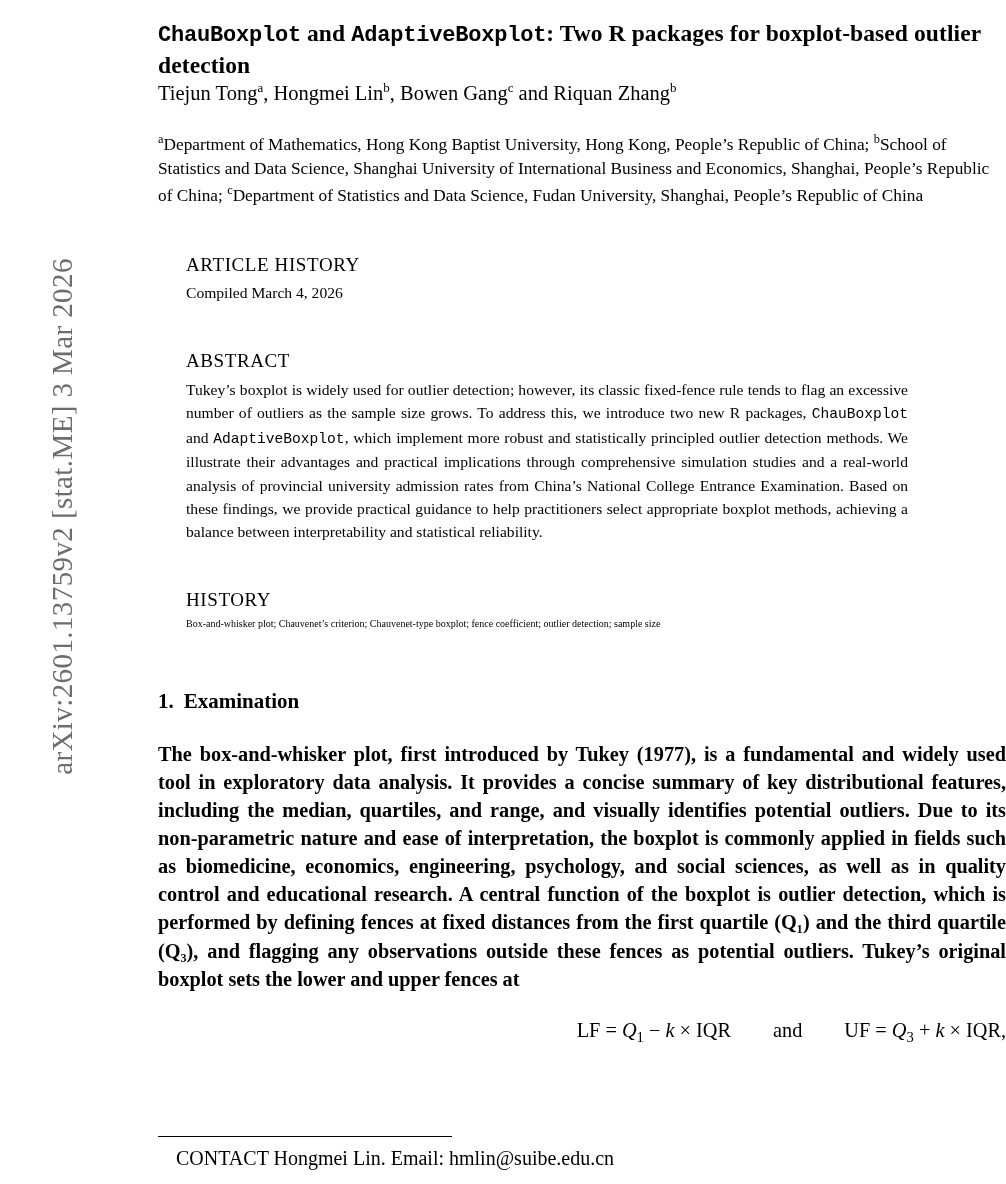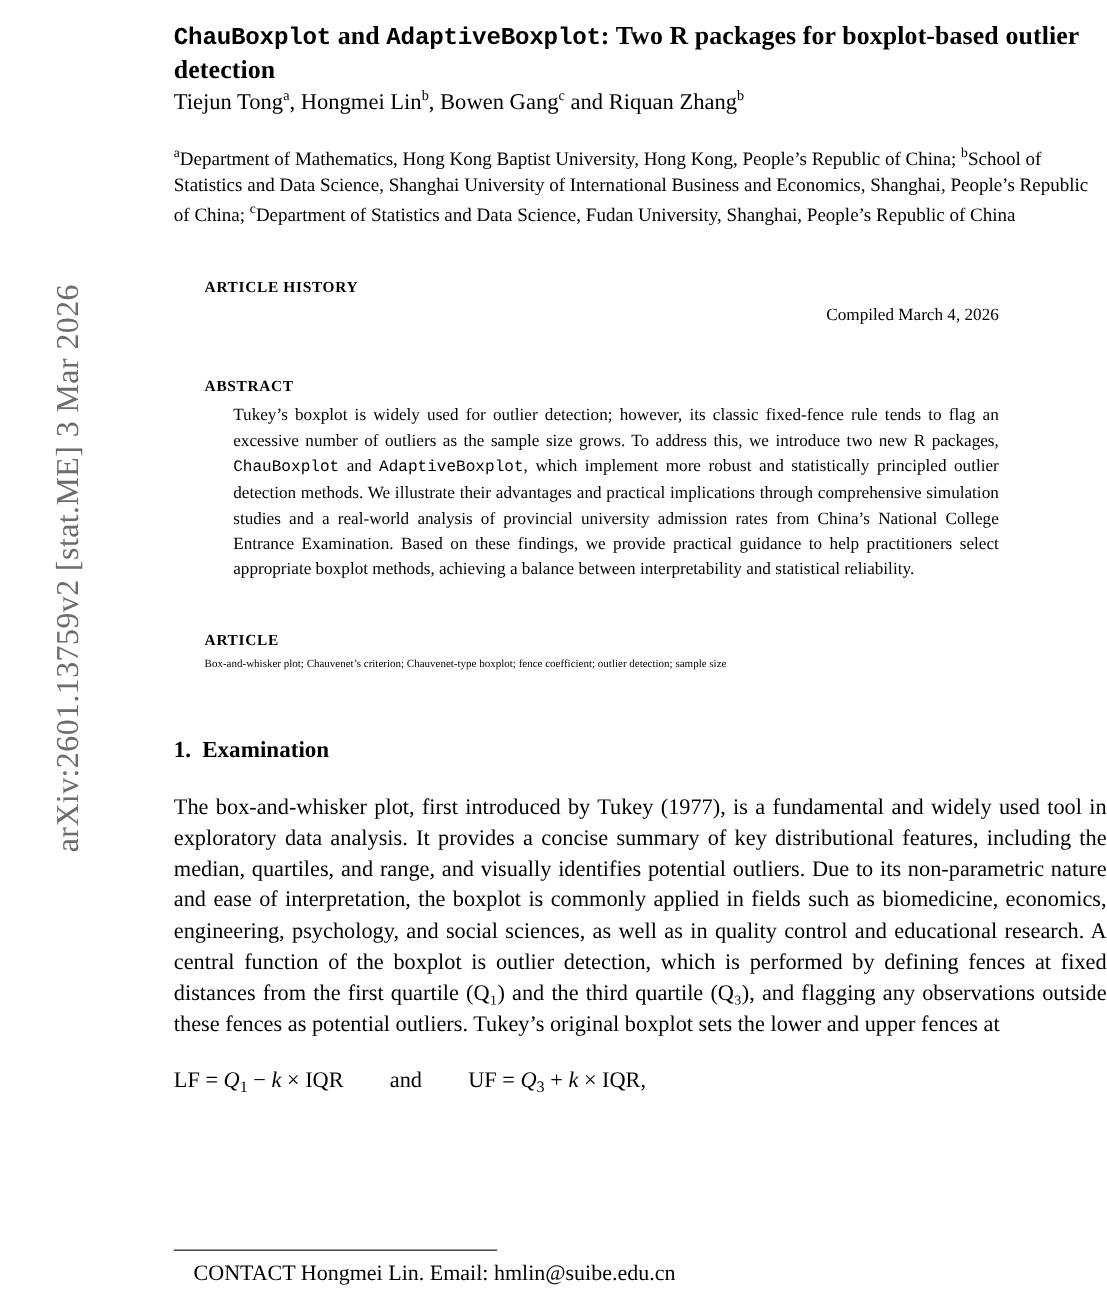--- a/index.html
+++ b/index.html
@@ -70,37 +70,35 @@
     margin-top: 24px;
   }
   .affil sup { font-size: 12.4px; }
 
   .block {
     margin-left: 28px;
     width: 722px;
   }
 
   .sec-head {
-    font-size: 14px;
-    font-weight: bold;
+    font-size: 19px;
+    font-weight: normal;
     letter-spacing: 0.6px;
     margin-top: 46px;
   }
   .sec-body {
     font-size: 15.6px;
     line-height: 1.42;
     margin-top: 6px;
-    text-align: right;
   }
   .abstract-body {
     text-align: justify;
     font-size: 15.6px;
     line-height: 1.48;
     margin-top: 6px;
-    margin-left: 26px;
   }
   .abstract-body .code {
     font-family: "Liberation Mono", monospace;
     font-size: 14.6px;
   }
   .kw-body {
     font-size: 10px;
     line-height: 1.4;
     margin-top: 6px;
   }
@@ -111,24 +109,25 @@
     margin-top: 58px;
   }
   .section-title .num { margin-right: 10px; }
 
   .body-text {
     font-size: 20.3px;
     line-height: 1.385;
     text-align: justify;
     margin-top: 26px;
     hyphens: none;
+    font-weight: bold;
   }
 
   .equation {
-    text-align: left;
+    text-align: right;
     font-size: 20.3px;
     margin-top: 26px;
     font-family: "Liberation Serif", serif;
   }
   .equation .gap { display: inline-block; width: 42px; }
   .it { font-style: italic; }
 
   sub { font-size: 0.72em; }
 
   
@@ -165,21 +164,21 @@
     <div class="affil"><sup>a</sup>Department of Mathematics, Hong Kong Baptist University, Hong Kong, People’s Republic of China; <sup>b</sup>School of Statistics and Data Science, Shanghai University of International Business and Economics, Shanghai, People’s Republic of China; <sup>c</sup>Department of Statistics and Data Science, Fudan University, Shanghai, People’s Republic of China</div>
 
     <div class="block">
 
       <div class="sec-head">ARTICLE HISTORY</div>
       <div class="sec-body">Compiled March 4, 2026</div>
 
       <div class="sec-head">ABSTRACT</div>
       <div class="abstract-body"><span>Tukey’s boxplot is widely used for outlier detection; however, its classic fixed-fence rule tends to flag an excessive number of outliers as the sample size grows. To address this, we introduce two new R packages, </span><span class="code">ChauBoxplot</span><span> and </span><span class="code">AdaptiveBoxplot</span><span>, which implement more robust and statistically principled outlier detection methods. We illustrate their advantages and practical implications through comprehensive simulation studies and a real-world analysis of provincial university admission rates from China’s National College Entrance Examination. Based on these findings, we provide practical guidance to help practitioners select appropriate boxplot methods, achieving a balance between interpretability and statistical reliability.</span></div>
 
-      <div class="sec-head">ARTICLE</div>
+      <div class="sec-head">HISTORY</div>
       <div class="kw-body">Box-and-whisker plot; Chauvenet’s criterion; Chauvenet-type boxplot; fence coefficient; outlier detection; sample size</div>
 
     </div>
 
     <div class="section-title">
       <span class="num">1.</span><span>Examination</span>
     </div>
 
     <div class="body-text">The box-and-whisker plot, first introduced by Tukey (1977), is a fundamental and widely used tool in exploratory data analysis. It provides a concise summary of key distributional features, including the median, quartiles, and range, and visually identifies potential outliers. Due to its non-parametric nature and ease of interpretation, the boxplot is commonly applied in fields such as biomedicine, economics, engineering, psychology, and social sciences, as well as in quality control and educational research. A central function of the boxplot is outlier detection, which is performed by defining fences at fixed distances from the first quartile (Q₁) and the third quartile (Q₃), and flagging any observations outside these fences as potential outliers. Tukey’s original boxplot sets the lower and upper fences at</div>
 

